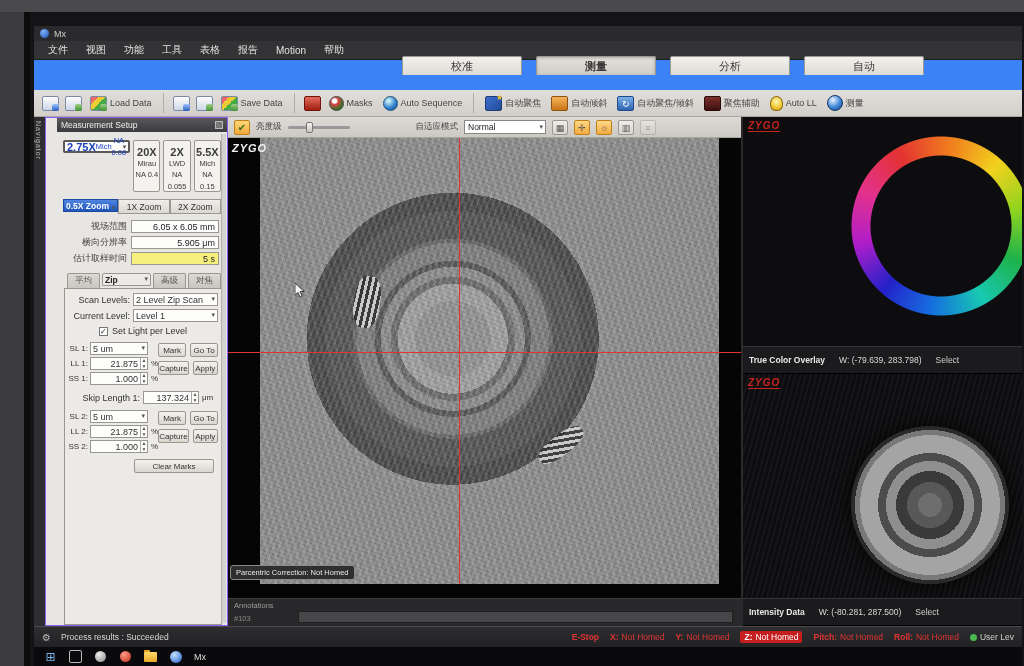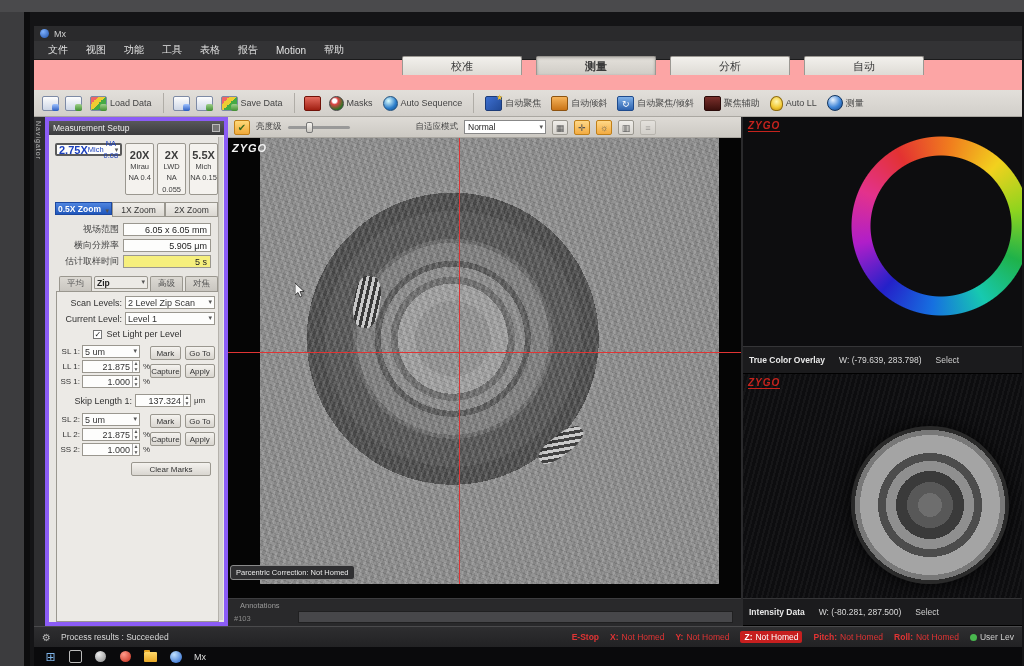--- a/index.html
+++ b/index.html
@@ -12,21 +12,21 @@
     background:#232325; display:flex; flex-direction:column; }
 
   
   .titlebar { height:15px; background:#2a2a2c; color:#cfcfcf; font-size:9px; display:flex;
     align-items:center; padding:0 6px; gap:5px; }
   .titlebar .appdot { width:9px; height:9px; border-radius:50%; background:radial-gradient(circle at 35% 30%,#7fb2ff,#1d4fa8); }
   .menubar { height:19px; background:#333335; color:#e2e2e2; font-size:10px; display:flex;
     align-items:center; gap:18px; padding:0 14px; border-bottom:1px solid #1b1b1c; }
   .menubar span { cursor:default; }
 
-  .ribbonrow { height:23px; background:#fca5a5; display:flex; align-items:flex-end; padding:15px 8px; }
+  .ribbonrow { height:23px; background:#3b82f6; display:flex; align-items:flex-end; padding:15px 8px; }
   .ribbon-spacer { width:360px; }
   .rtab { width:120px; height:19px; margin-right:14px; background:linear-gradient(#f2f0ec,#dedbd5);
     border:1px solid #9b9892; border-bottom:none; border-radius:2px 2px 0 0; text-align:center;
     font-size:11px; color:#3a3a3a; line-height:18px; }
   .rtab.active { background:linear-gradient(#e4e1db,#cfccc6); font-weight:bold; box-shadow:inset 0 1px 3px rgba(0,0,0,.25); }
 
   .toolbar { height:27px; background:linear-gradient(#e2dfda,#d2cfca); display:flex; align-items:center;
     gap:6px; padding:0 8px; font-size:9px; color:#444; border-bottom:1px solid #aaa7a1; }
   .tsep { width:1px; height:20px; background:#b0ada7; margin:0 3px; }
   .tbtn { display:flex; align-items:center; gap:3px; padding:1px 2px; border-radius:2px; }
@@ -51,22 +51,22 @@
     background:radial-gradient(circle at 50% 35%,#fff6b0,#f2c935 60%,#bf8f14); border:1px solid #8f6c10; }
   .i-blue-sphere { border-radius:50%; width:16px; height:16px;
     background:radial-gradient(circle at 35% 28%,#eaf4ff,#3f86d9 55%,#123f7e); border:1px solid #12355f; }
 
   
   .main { flex:1; display:flex; min-height:0; background:#1d1d1f; }
   .navstrip { width:11px; background:#2e2e30; position:relative; }
   .navstrip span { position:absolute; top:4px; left:1px; color:#bbb; font-size:7px;
     writing-mode:vertical-rl; letter-spacing:1px; }
 
-  .leftpanel { width:183px; background:#e8e6e2; border:4px solid #8b5cf6; display:flex;
-    flex-direction:column; font-size:9px; color:#333; position:relative; }
+  .leftpanel { width:183px; background:#e8e6e2; border:1px solid #8b5cf6; display:flex;
+    flex-direction:column; font-size:9px; color:#333; position:relative;padding-left:11px; }
   .panel-title { height:14px; background:linear-gradient(#58585a,#3b3b3d); color:#eee; font-size:8.5px;
     display:flex; align-items:center; padding:0 4px; justify-content:space-between; }
   .pin { width:8px; height:8px; border:1px solid #bbb; background:#777; }
   .lp-scroll { position:absolute; right:1px; top:16px; bottom:2px; width:5px; background:#d4d2ce;
     border-left:1px solid #b5b2ac; }
   .objgrid { display:flex; gap:3px; padding:8px 6px 4px 6px; }
   .obj { flex:1; height:52px; background:#f4f2ee; border:1px solid #9a978f; border-radius:2px;
     text-align:center; padding-top:5px; color:#3c3c3c; }
   .obj b { font-size:11px; display:block; }
   .obj i { font-style:normal; font-size:7.5px; display:block; line-height:1.5; }
@@ -152,21 +152,21 @@
     font-style:italic; letter-spacing:1px; z-index:3; }
   .estop-dialog { position:absolute; left:49.5%; top:36.5%; width:219px; height:75px; background:#f4f3f1;
     border:1px solid #c9c7c3; box-shadow:0 2px 8px rgba(0,0,0,.45); z-index:5; display:flex;
     align-items:center; justify-content:center; color:#4a4a4a; font-size:15px; }
   .parcentric { position:absolute; left:2px; bottom:18px; background:#2f2f31; color:#e8e8e8;
     font-size:7.5px; padding:2px 5px; border:1px solid #8a8a8a; border-radius:3px; z-index:4; }
   .cursor { position:absolute; left:13%; top:31.5%; z-index:6; }
 
   .annotbar { height:28px; background:#29292b; border-top:1px solid #3d3d3f; position:relative;
     font-size:7.5px; color:#9a9a9a; }
-  .annotbar .alabel { position:absolute; left:12px; top:2px; }
+  .annotbar .alabel { position:absolute; left:6px; top:2px; }
   .annotbar .aval { position:absolute; left:6px; top:15px; color:#8a8a8a; }
   .annotbar .ainset { position:absolute; left:70px; right:8px; top:12px; height:12px; background:#47474a;
     border:1px solid #202021; }
 
   
   .rightcol { width:281px; display:flex; flex-direction:column; background:#0b0b0d; border-left:2px solid #2a2a2c; }
   .pane { position:relative; overflow:hidden; background:#0d0d0f; }
   .pane1 { height:229px; }
   .pane2 { flex:1; }
   .zygored { position:absolute; left:5px; top:3px; color:#c5231d; font-size:10px; font-weight:bold;

